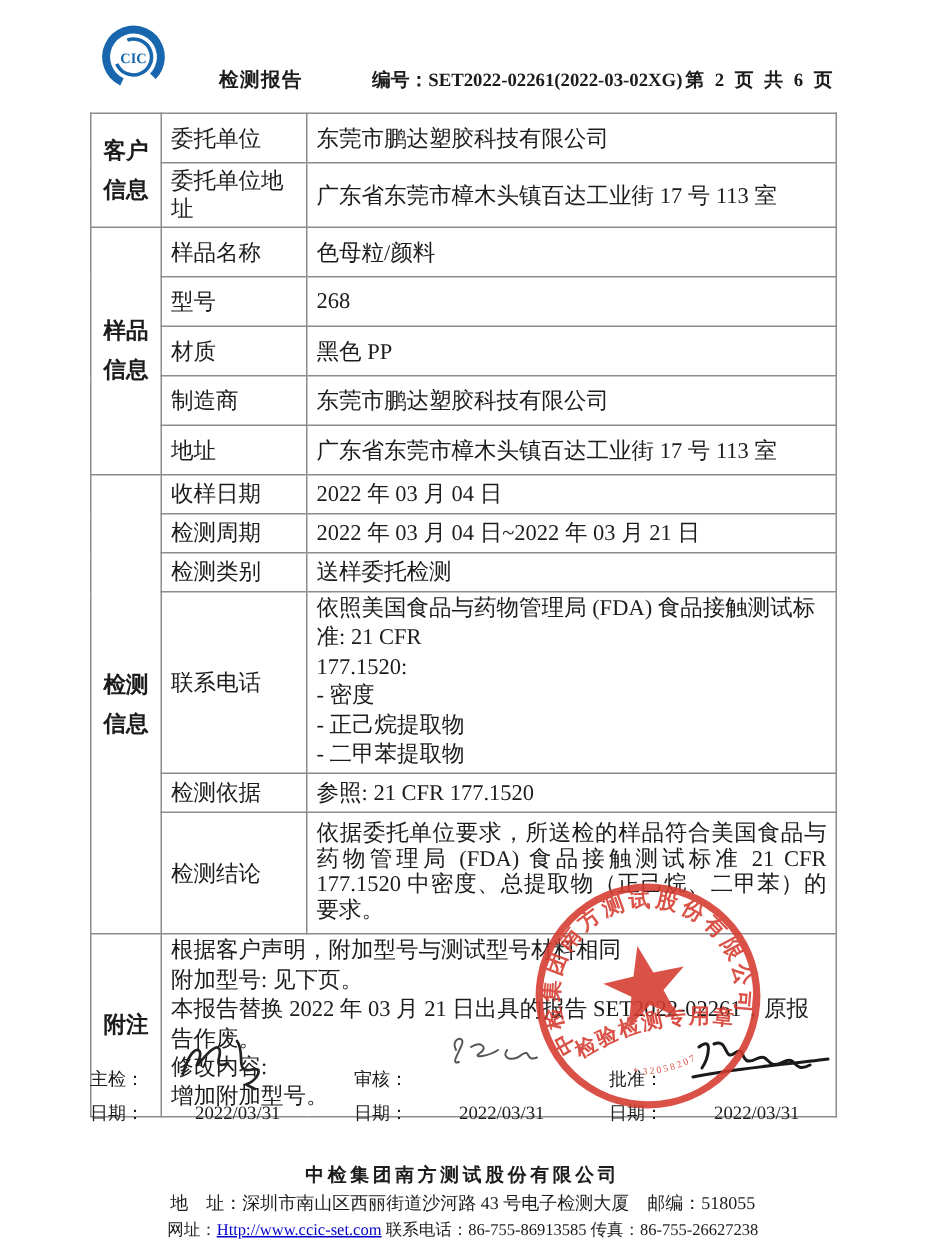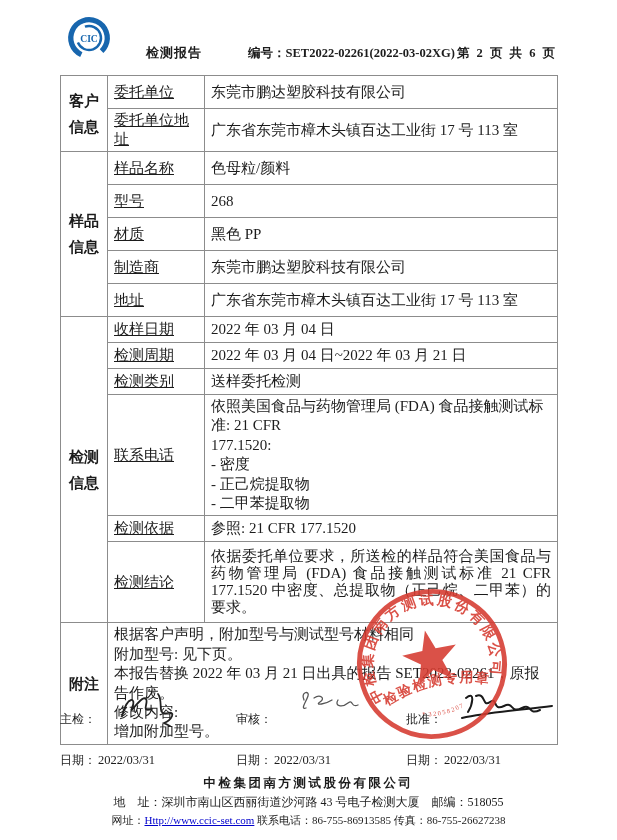--- a/index.html
+++ b/index.html
@@ -12,33 +12,33 @@
   .hdr .title{font-size:13px;font-weight:bold;margin-left:28px;letter-spacing:1px;}
   .hdr .repno{font-size:12.5px;font-weight:bold;margin-left:46px;white-space:nowrap;}
   .hdr .pageinfo{font-size:12.5px;font-weight:bold;margin-left:auto;white-space:nowrap;letter-spacing:2px;}
   
   table.rpt{position:absolute;left:60px;top:75px;width:497px;border-collapse:collapse;
             table-layout:fixed;font-size:15px;}
   table.rpt col.c1{width:47px;} table.rpt col.c2{width:97px;} table.rpt col.c3{width:353px;}
   table.rpt td{border:1px solid #8c8c8c;vertical-align:middle;padding:2px 6px;}
   td.sec{text-align:center;padding:0;}
   td.sec span{display:inline-block;width:2.2em;line-height:26px;text-align:center;font-weight:bold;}
-  td.lbl{padding-left:9px;text-decoration:underline;}
+  td.lbl{padding-left:9px;}
   td.val{padding-left:11px;}
   tr.h33{height:33px;} tr.h26{height:26px;}
   .ln{line-height:19.4px;text-align:left;}
   .just{line-height:17px;text-align:justify;padding:4px 0;}
   
   .signs{position:absolute;left:60px;top:686px;width:497px;display:flex;font-size:12px;}
   .sigcol{display:flex;flex-direction:column;}
   .sigcol.c1{width:176px;} .sigcol.c2{width:170px;} .sigcol.c3{flex:1;}
   .sigrow{display:flex;align-items:flex-end;height:42px;}
   .sigrow .slabel{width:38px;flex:0 0 auto;}
   .sigrow svg{margin-left:12px;}
-  .daterow{display:flex;align-items:center;margin-top:24px;}
+  .daterow{display:flex;align-items:center;margin-top:6px;gap:32px;}
   .daterow .slabel{width:38px;flex:0 0 auto;}
   .daterow .dval{flex:1;text-align:left;font-size:12.5px;}
   
   .stamp{position:absolute;left:352px;top:584px;width:160px;height:160px;z-index:6;
          opacity:0.88;pointer-events:none;}
   
   .footer{position:absolute;left:0;bottom:10px;width:100%;text-align:center;line-height:1.6;}
   .footer .co{font-size:12.5px;font-weight:bold;letter-spacing:2.5px;}
   .footer .addr{font-size:12px;}
   .footer .web{font-size:11px;}

